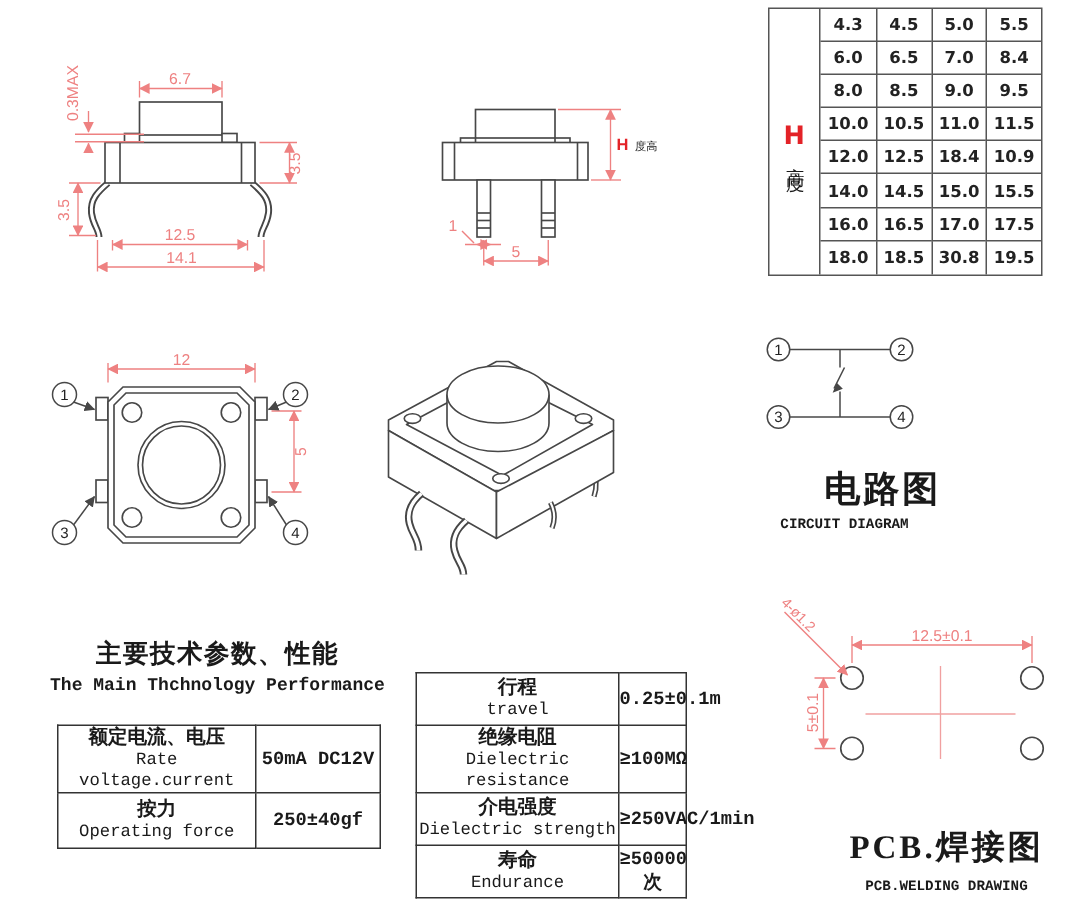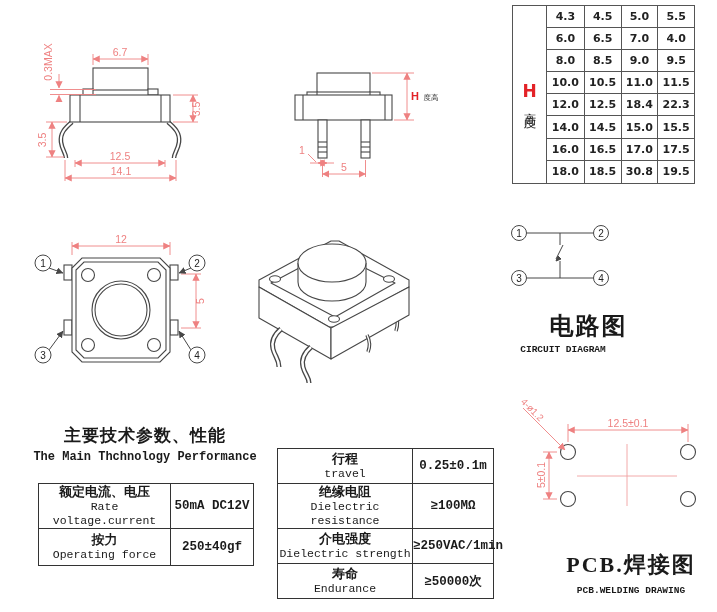--- a/index.html
+++ b/index.html
@@ -134,33 +134,33 @@
       <div class="h-cn">高度</div>
     </div>
     <div class="h-grid" id="h-grid">
         <div class="h-cell">4.3</div>
         <div class="h-cell">4.5</div>
         <div class="h-cell">5.0</div>
         <div class="h-cell">5.5</div>
         <div class="h-cell">6.0</div>
         <div class="h-cell">6.5</div>
         <div class="h-cell">7.0</div>
-        <div class="h-cell">4.0</div>
+        <div class="h-cell">8.4</div>
         <div class="h-cell">8.0</div>
         <div class="h-cell">8.5</div>
         <div class="h-cell">9.0</div>
         <div class="h-cell">9.5</div>
         <div class="h-cell">10.0</div>
         <div class="h-cell">10.5</div>
         <div class="h-cell">11.0</div>
         <div class="h-cell">11.5</div>
         <div class="h-cell">12.0</div>
         <div class="h-cell">12.5</div>
         <div class="h-cell">18.4</div>
-        <div class="h-cell">22.3</div>
+        <div class="h-cell">10.9</div>
         <div class="h-cell">14.0</div>
         <div class="h-cell">14.5</div>
         <div class="h-cell">15.0</div>
         <div class="h-cell">15.5</div>
         <div class="h-cell">16.0</div>
         <div class="h-cell">16.5</div>
         <div class="h-cell">17.0</div>
         <div class="h-cell">17.5</div>
         <div class="h-cell">18.0</div>
         <div class="h-cell">18.5</div>
@@ -289,21 +289,21 @@
         <tr>
           <td style="height: 36px;">
             <div class="cn">按力</div>
             <div class="en">Operating force</div>
           </td>
           <td class="val">250±40gf</td>
         </tr>
       </tbody>
   </table>
 
-  <table class="spec" style="left:277px;top:448px;width:217px">
+  <table class="spec" style="left:277px;top:448px;width:181px">
     <colgroup>
         <col style="width:135px">
         <col>
       </colgroup>
     <tbody>
         <tr>
           <td style="height: 34px;">
             <div class="cn">行程</div>
             <div class="en">travel</div>
           </td>

